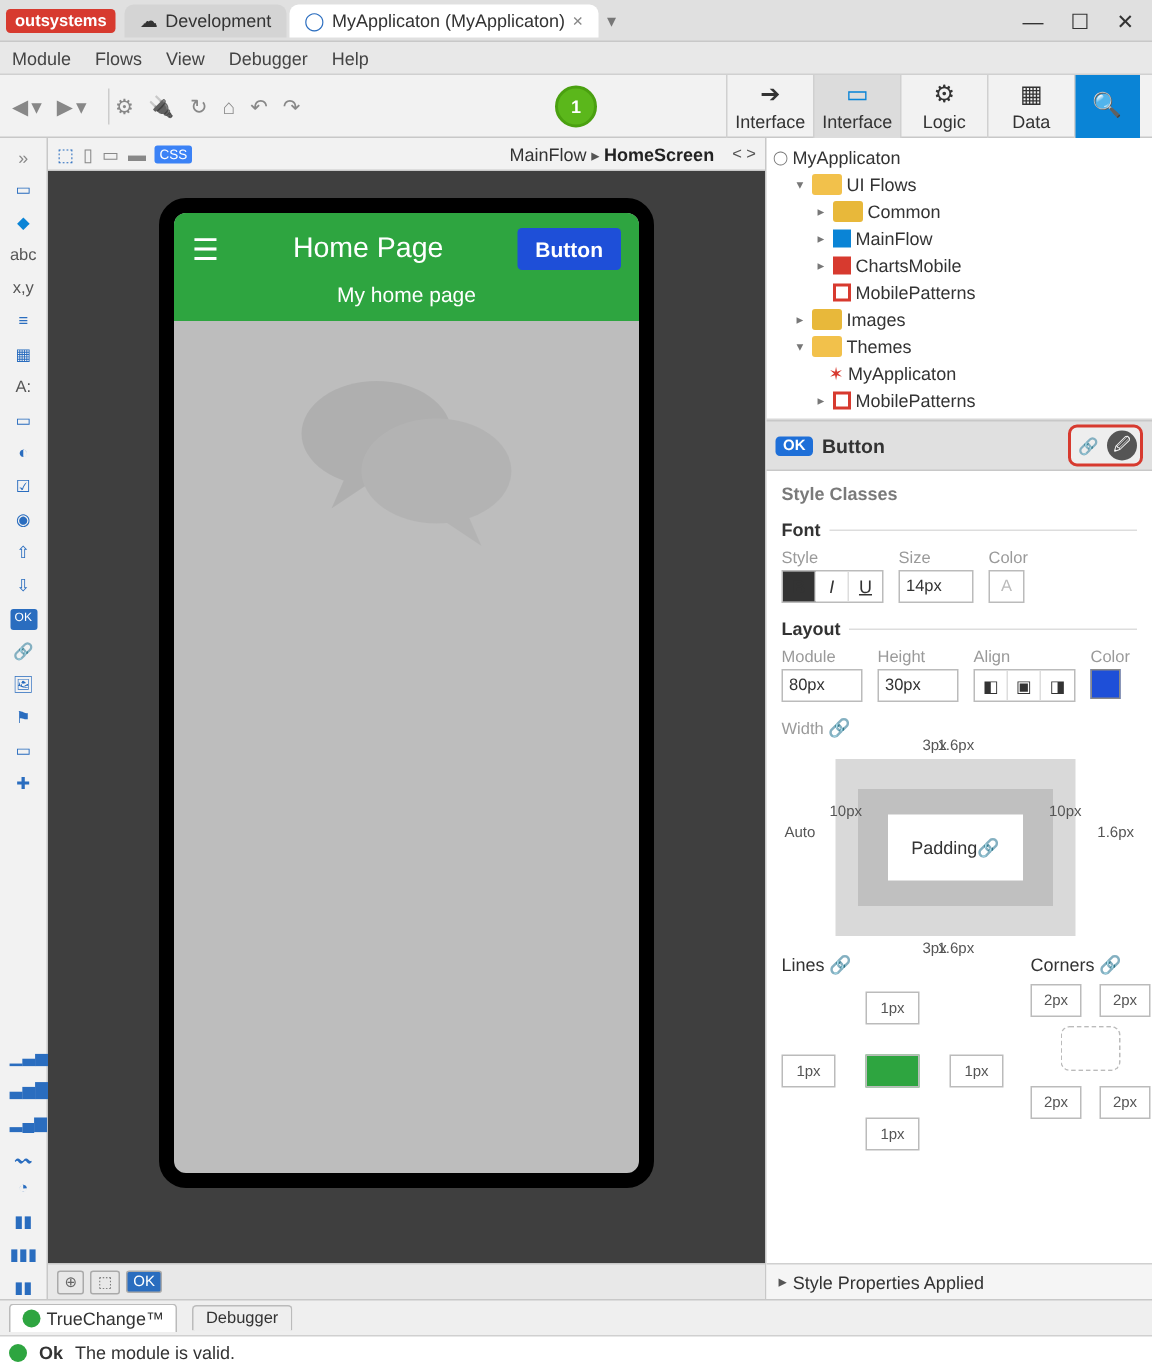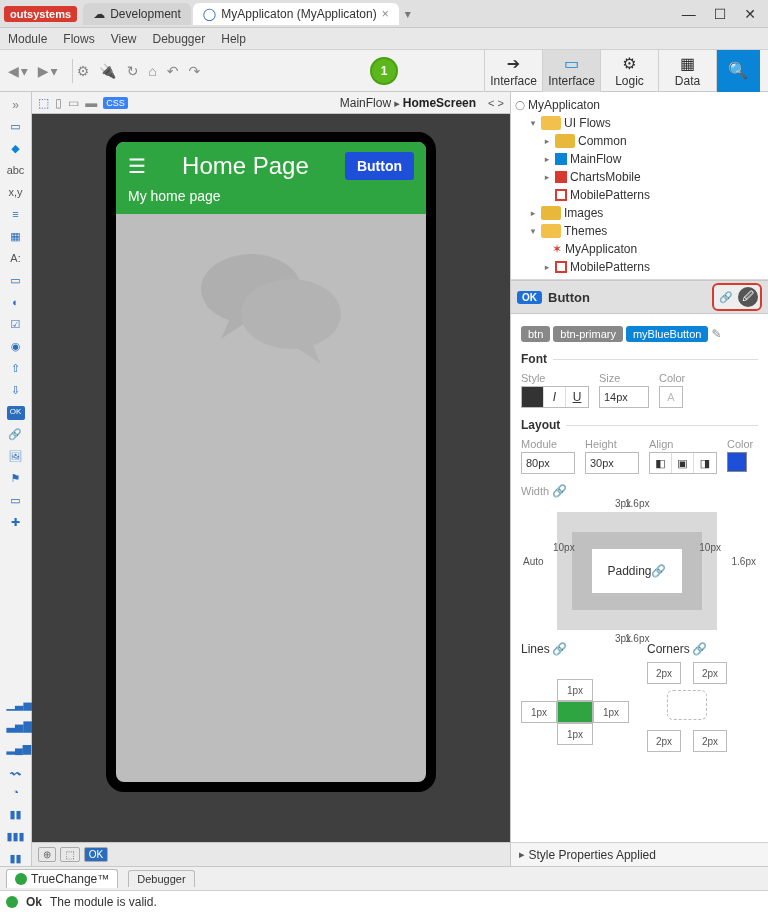--- a/index.html
+++ b/index.html
@@ -34,23 +34,23 @@
 .canvas-wrap{flex:1;display:flex;flex-direction:column;background:#f2f2f2}
 .canvas-head{height:22px;display:flex;align-items:center;padding:0 6px;gap:6px;background:#f2f2f2;border-bottom:1px solid #c8c8c8}
 .canvas-head .spacer{flex:1}
 .bc{font-size:11px;color:#555}
 .bc b{color:#222}
 .canvas{flex:1;background:#3f3f3f;display:flex;align-items:flex-start;justify-content:center;padding:18px;position:relative}
 .phone{width:330px;height:660px;background:#bdbdbd;border:10px solid #000;border-radius:18px;overflow:hidden;display:flex;flex-direction:column}
 .ph-header{background:#2ea540;color:#fff;padding:10px 12px}
 .ph-top{display:flex;align-items:center;justify-content:space-between}
 .hamb{font-size:20px;color:#fff}
-.ph-title{font-size:24px;color:#fff}
+.ph-title{font-size:19px;color:#fff}
 .ph-btn{background:#1e4fd8;color:#fff;padding:6px 12px;border-radius:3px;font-weight:bold;font-size:14px}
-.ph-sub{color:#fff;margin-top:8px;font-size:14px}
+.ph-sub{text-align:center;color:#fff;margin-top:8px;font-size:14px}
 .ph-body{flex:1;position:relative}
 .chat-ph{position:absolute;top:30px;left:50%;transform:translateX(-50%);opacity:0.25}
 .ph-bottom{text-align:center;color:#666;font-size:12px;padding:10px 0}
 .canvas-foot{height:24px;background:#e8e8e8;display:flex;align-items:center;padding:0 6px;gap:4px;border-top:1px solid #c8c8c8}
 .cf-chip{font-size:10px;padding:1px 4px;border:1px solid #aaa;border-radius:2px;color:#666}
 
 .right{width:258px;background:#fff;border-left:1px solid #c8c8c8;display:flex;flex-direction:column}
 .tree{height:188px;overflow:auto;padding:4px 0;border-bottom:1px solid #d8d8d8;font-size:12px}
 .tree-row{display:flex;align-items:center;height:18px;padding:0 4px;gap:3px}
 .tree-row .ind{display:inline-block}
@@ -81,21 +81,21 @@
 .bgroup{display:flex;border:1px solid #bbb;height:22px}
 .bgroup span{width:22px;display:flex;align-items:center;justify-content:center;font-size:11px;border-right:1px solid #ddd}
 .bgroup span:last-child{border-right:none}
 .bgroup span.sel{background:#333;color:#fff;font-weight:bold}
 .sw{width:20px;height:20px;border:1px solid #888}
 .box-model{margin-top:8px;position:relative;height:130px}
 .bm-outer{position:absolute;left:36px;top:6px;width:160px;height:118px;background:#d9d9d9;display:flex;align-items:center;justify-content:center}
 .bm-border{width:130px;height:78px;background:#c0c0c0;display:flex;align-items:center;justify-content:center}
 .bm-inner{width:90px;height:44px;background:#fff;display:flex;align-items:center;justify-content:center;font-size:11px;color:#666}
 .bm-lbl{position:absolute;font-size:10px;color:#555}
-.borders-grid{display:grid;grid-template-columns:36px 36px 36px;gap:0;margin-top:21px}
+.borders-grid{display:grid;grid-template-columns:36px 36px 36px;gap:20px;margin-top:9px}
 .bcell{border:1px solid #bbb;height:22px;font-size:10px;display:flex;align-items:center;justify-content:center;color:#555}
 .corners{display:flex;justify-content:space-between;width:80px;margin-top:4px}
 
 .footrow{height:24px;background:#efefef;border-top:1px solid #c8c8c8;display:flex;align-items:center;padding:0 6px;gap:10px}
 .foot-tab{border:1px solid #bbb;border-bottom:none;padding:2px 8px;font-size:11px;background:#fff;border-radius:3px 3px 0 0;display:flex;align-items:center;gap:4px}
 .status{height:22px;background:#fff;border-top:1px solid #d0d0d0;display:flex;align-items:center;padding:0 6px;gap:8px;font-size:12px}
 .ok-ic{width:12px;height:12px;border-radius:50%;background:#2ea540}
 .props-footer{height:24px;border-top:1px solid #d0d0d0;background:#f5f5f5;display:flex;align-items:center;padding:0 8px;font-size:11px;color:#555}
 </style>
 </head>
@@ -301,26 +301,21 @@
     <div class="prop-head">
       <span class="ok-badge">OK</span>
       <b>Button</b>
       <div class="pill-box">
         <span class="pill">🔗</span>
         <span class="pill sel">🖉</span>
       </div>
     </div>
 
     <div class="props">
-      <div class="chips">
-        <span class="chip gray">btn</span>
-        <span class="chip gray">btn-primary</span>
-        <span class="chip blue">myBlueButton</span>
-        <span style="color:#888">✎</span>
-      </div>
+      <div style="color:#7a7a7a;font-weight:bold">Style Classes</div>
 
       <div class="section-title">
           <span>Font</span>
           <span class="line"></span>
         </div>
       <div class="field-row">
         <div class="field">
             <span class="flabel">Style</span>
           <div class="bgroup">
               <span class="sel">

